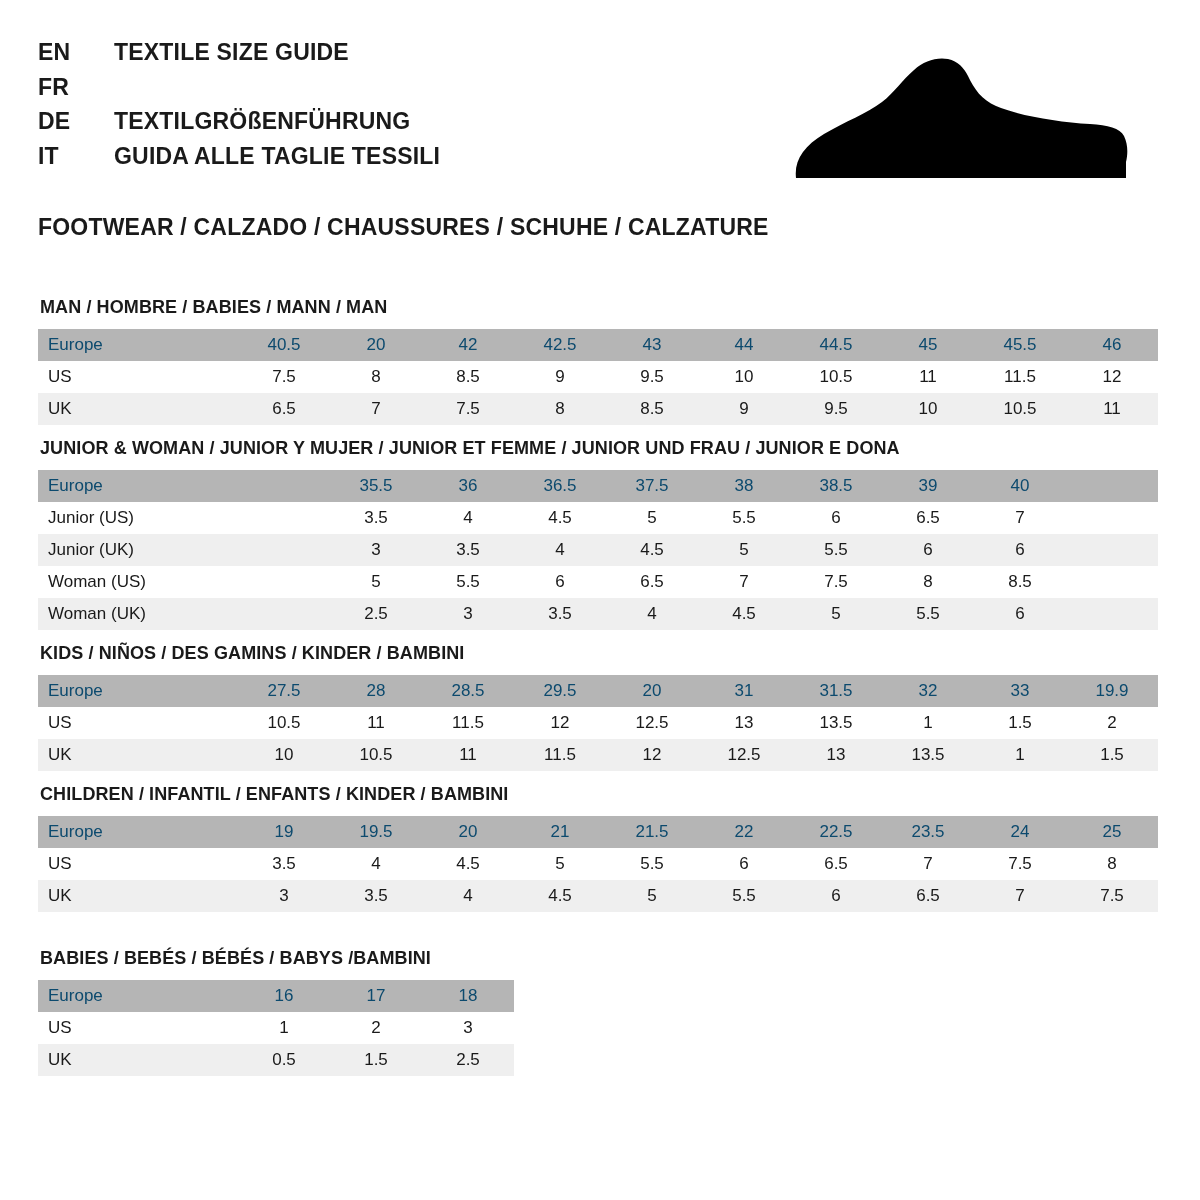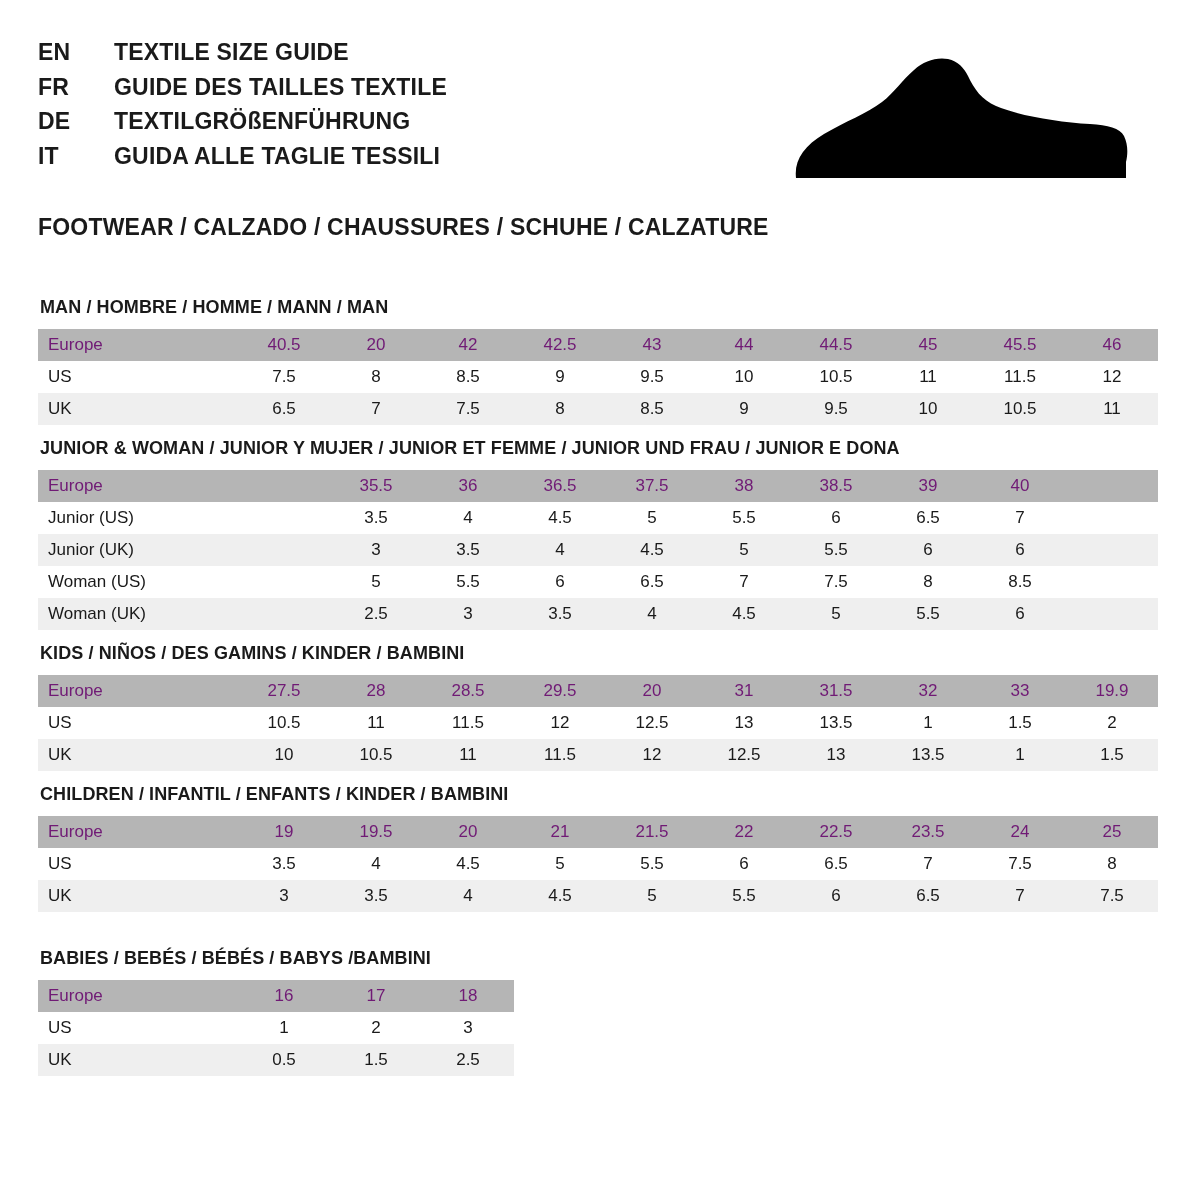--- a/index.html
+++ b/index.html
@@ -83,41 +83,40 @@
     padding: 0;
     text-align: center;
     vertical-align: middle;
   }
   table.size-table td.label {
     text-align: left;
     padding-left: 10px;
   }
   tr.head td {
     background: #b5b5b5;
-    color: #701a75;
+    color: #0c4a6e;
   }
   tr.odd td { background: #ffffff; }
   tr.even td { background: #efefef; }
 
   .sec-babies { margin-top: 36px; }
 </style>
 </head>
 <body>
 
 <div class="page">
 
   <div class="header">
     <div class="lang-block">
       <div class="lang-row">
         <span class="lang-code">EN</span>
         <span class="lang-text">TEXTILE SIZE GUIDE</span>
       </div>
       <div class="lang-row">
         <span class="lang-code">FR</span>
-        <span class="lang-text">GUIDE DES TAILLES TEXTILE</span>
       </div>
       <div class="lang-row">
         <span class="lang-code">DE</span>
         <span class="lang-text">TEXTILGRÖßENFÜHRUNG</span>
       </div>
       <div class="lang-row">
         <span class="lang-code">IT</span>
         <span class="lang-text">GUIDA ALLE TAGLIE TESSILI</span>
       </div>
     </div>
@@ -131,21 +130,21 @@
           M300 88 L336 88 L336 100 L300 100 Z"></path>
       </svg>
     </div>
   </div>
 
   <div class="footwear-title">FOOTWEAR / CALZADO / CHAUSSURES / SCHUHE / CALZATURE</div>
 
   <div class="sections">
 
     <div class="section">
-      <div class="section-title">MAN / HOMBRE / HOMME / MANN / MAN</div>
+      <div class="section-title">MAN / HOMBRE / BABIES / MANN / MAN</div>
       <table class="size-table wide">
         <colgroup>
           <col style="width:200px">
             <col style="width:92px">
             <col style="width:92px">
             <col style="width:92px">
           <col style="width:92px">
             <col style="width:92px">
             <col style="width:92px">
             <col style="width:92px">

